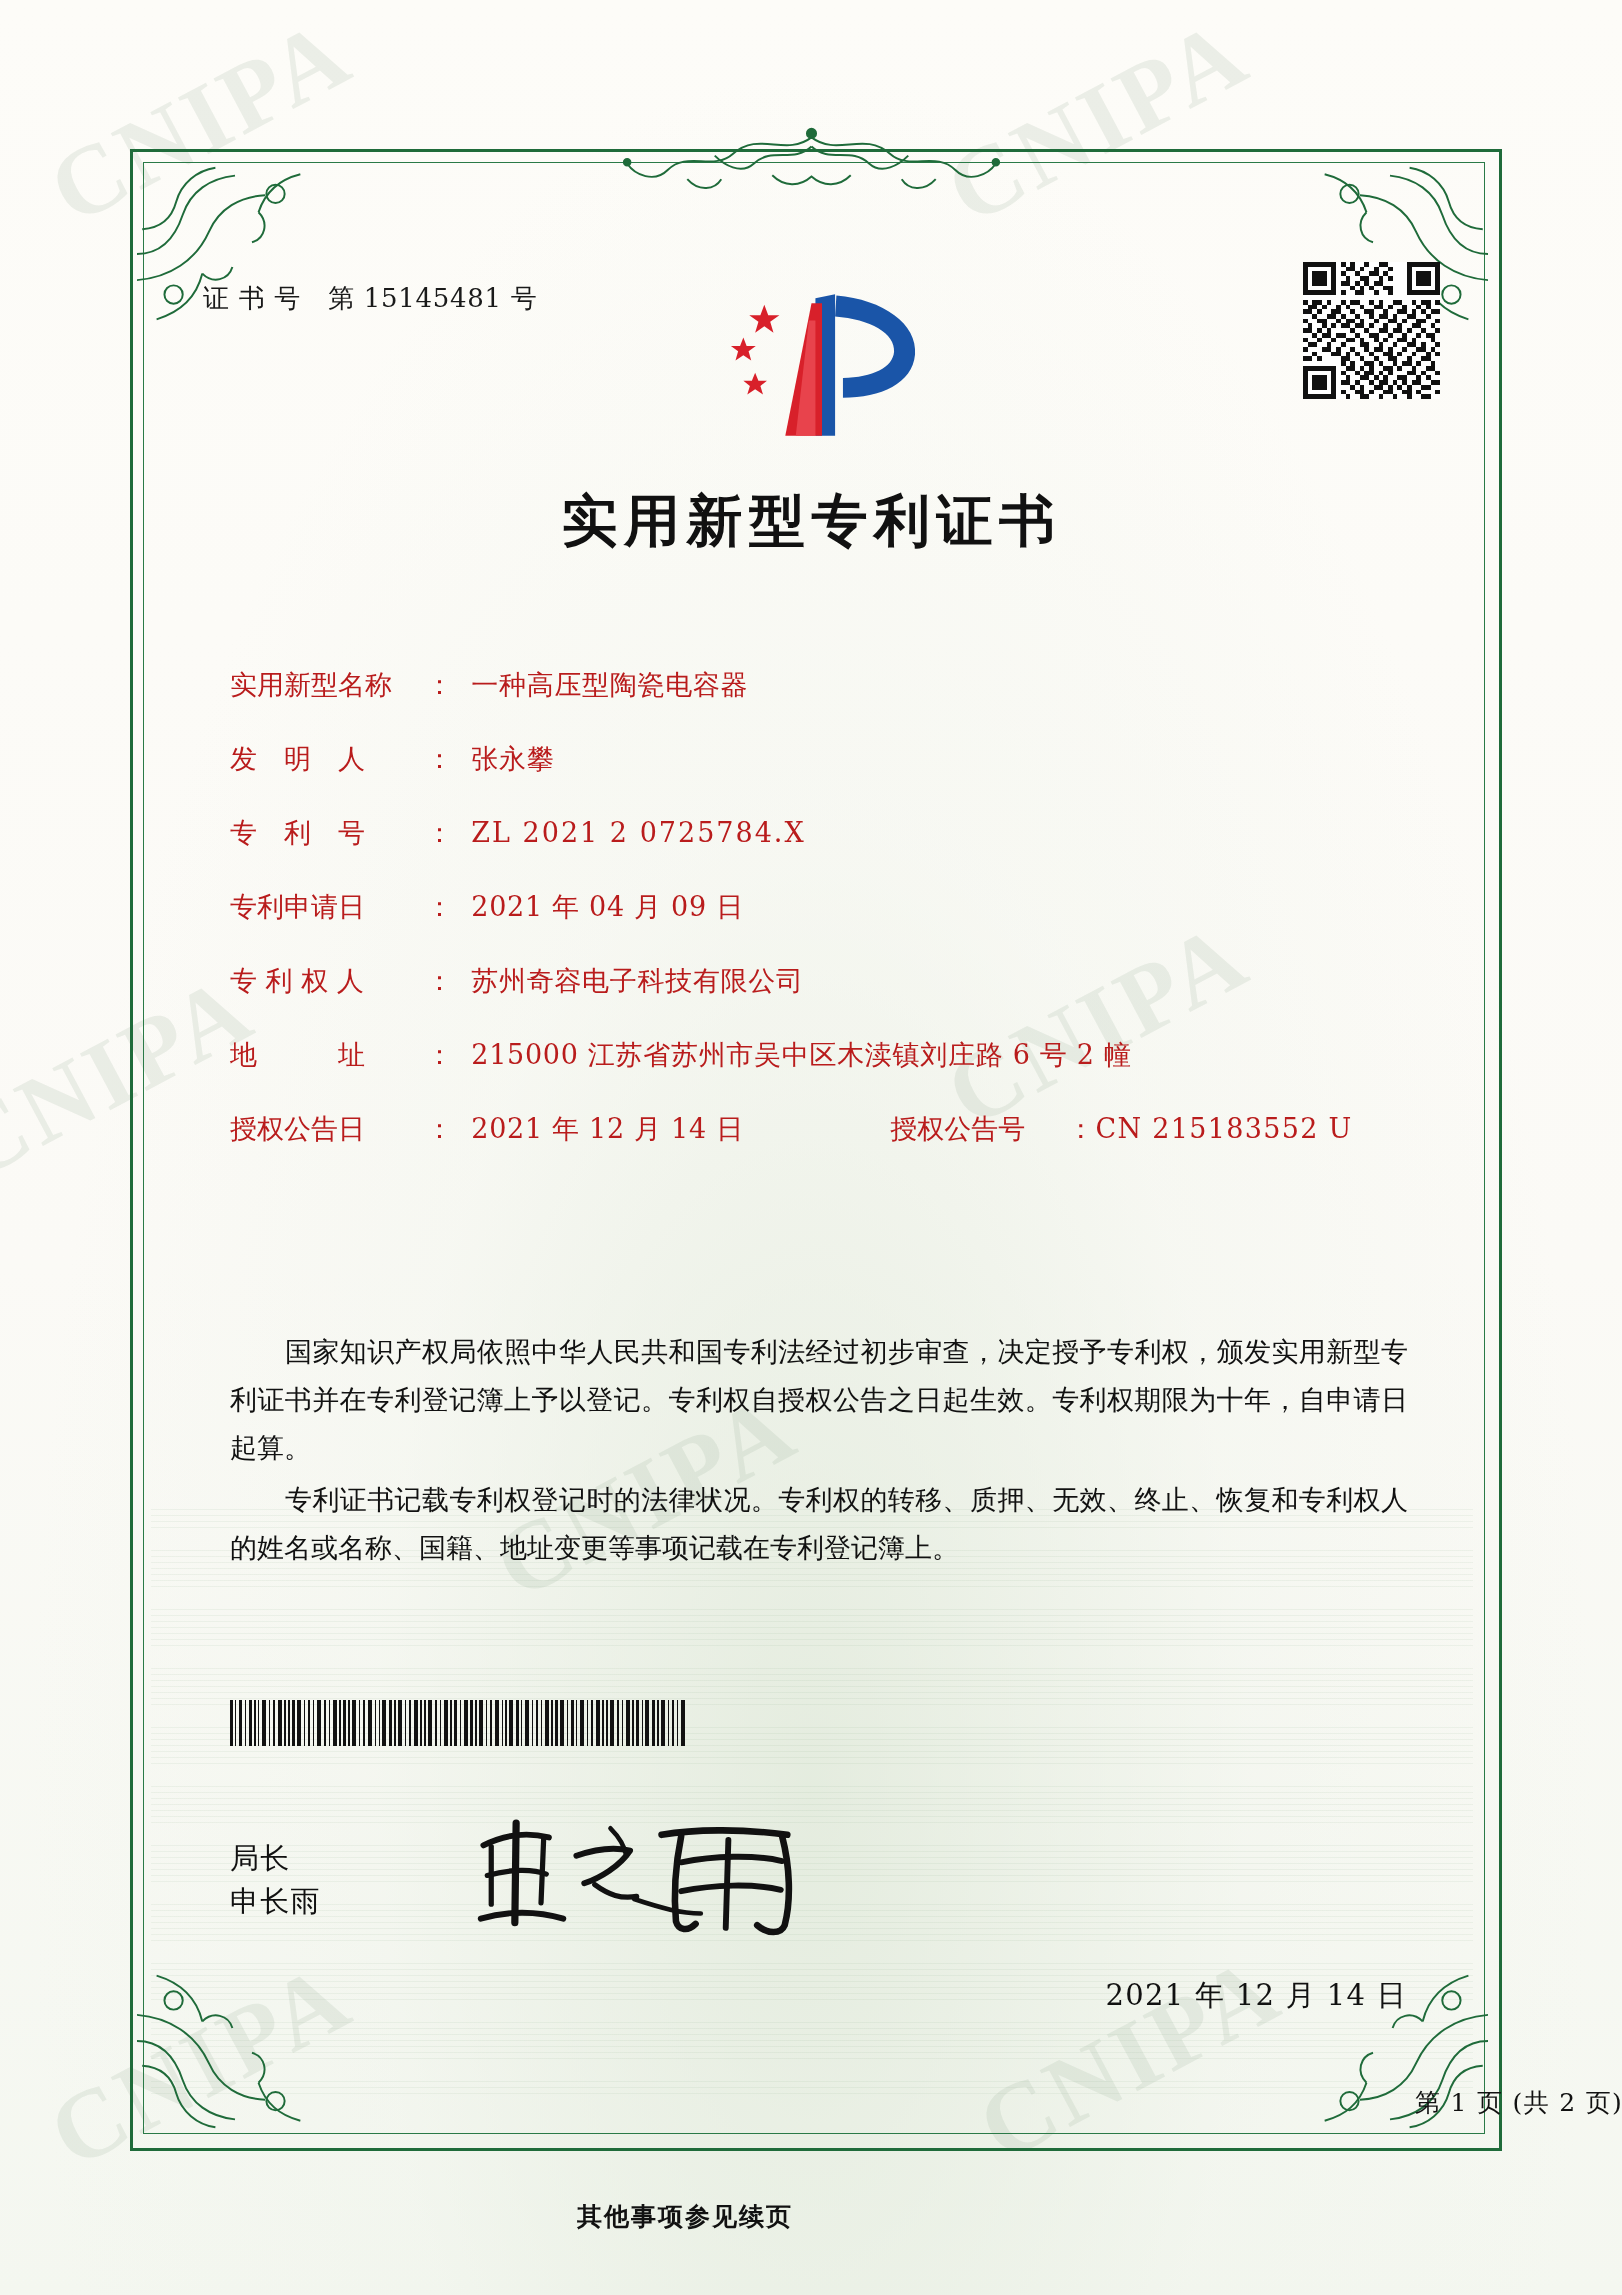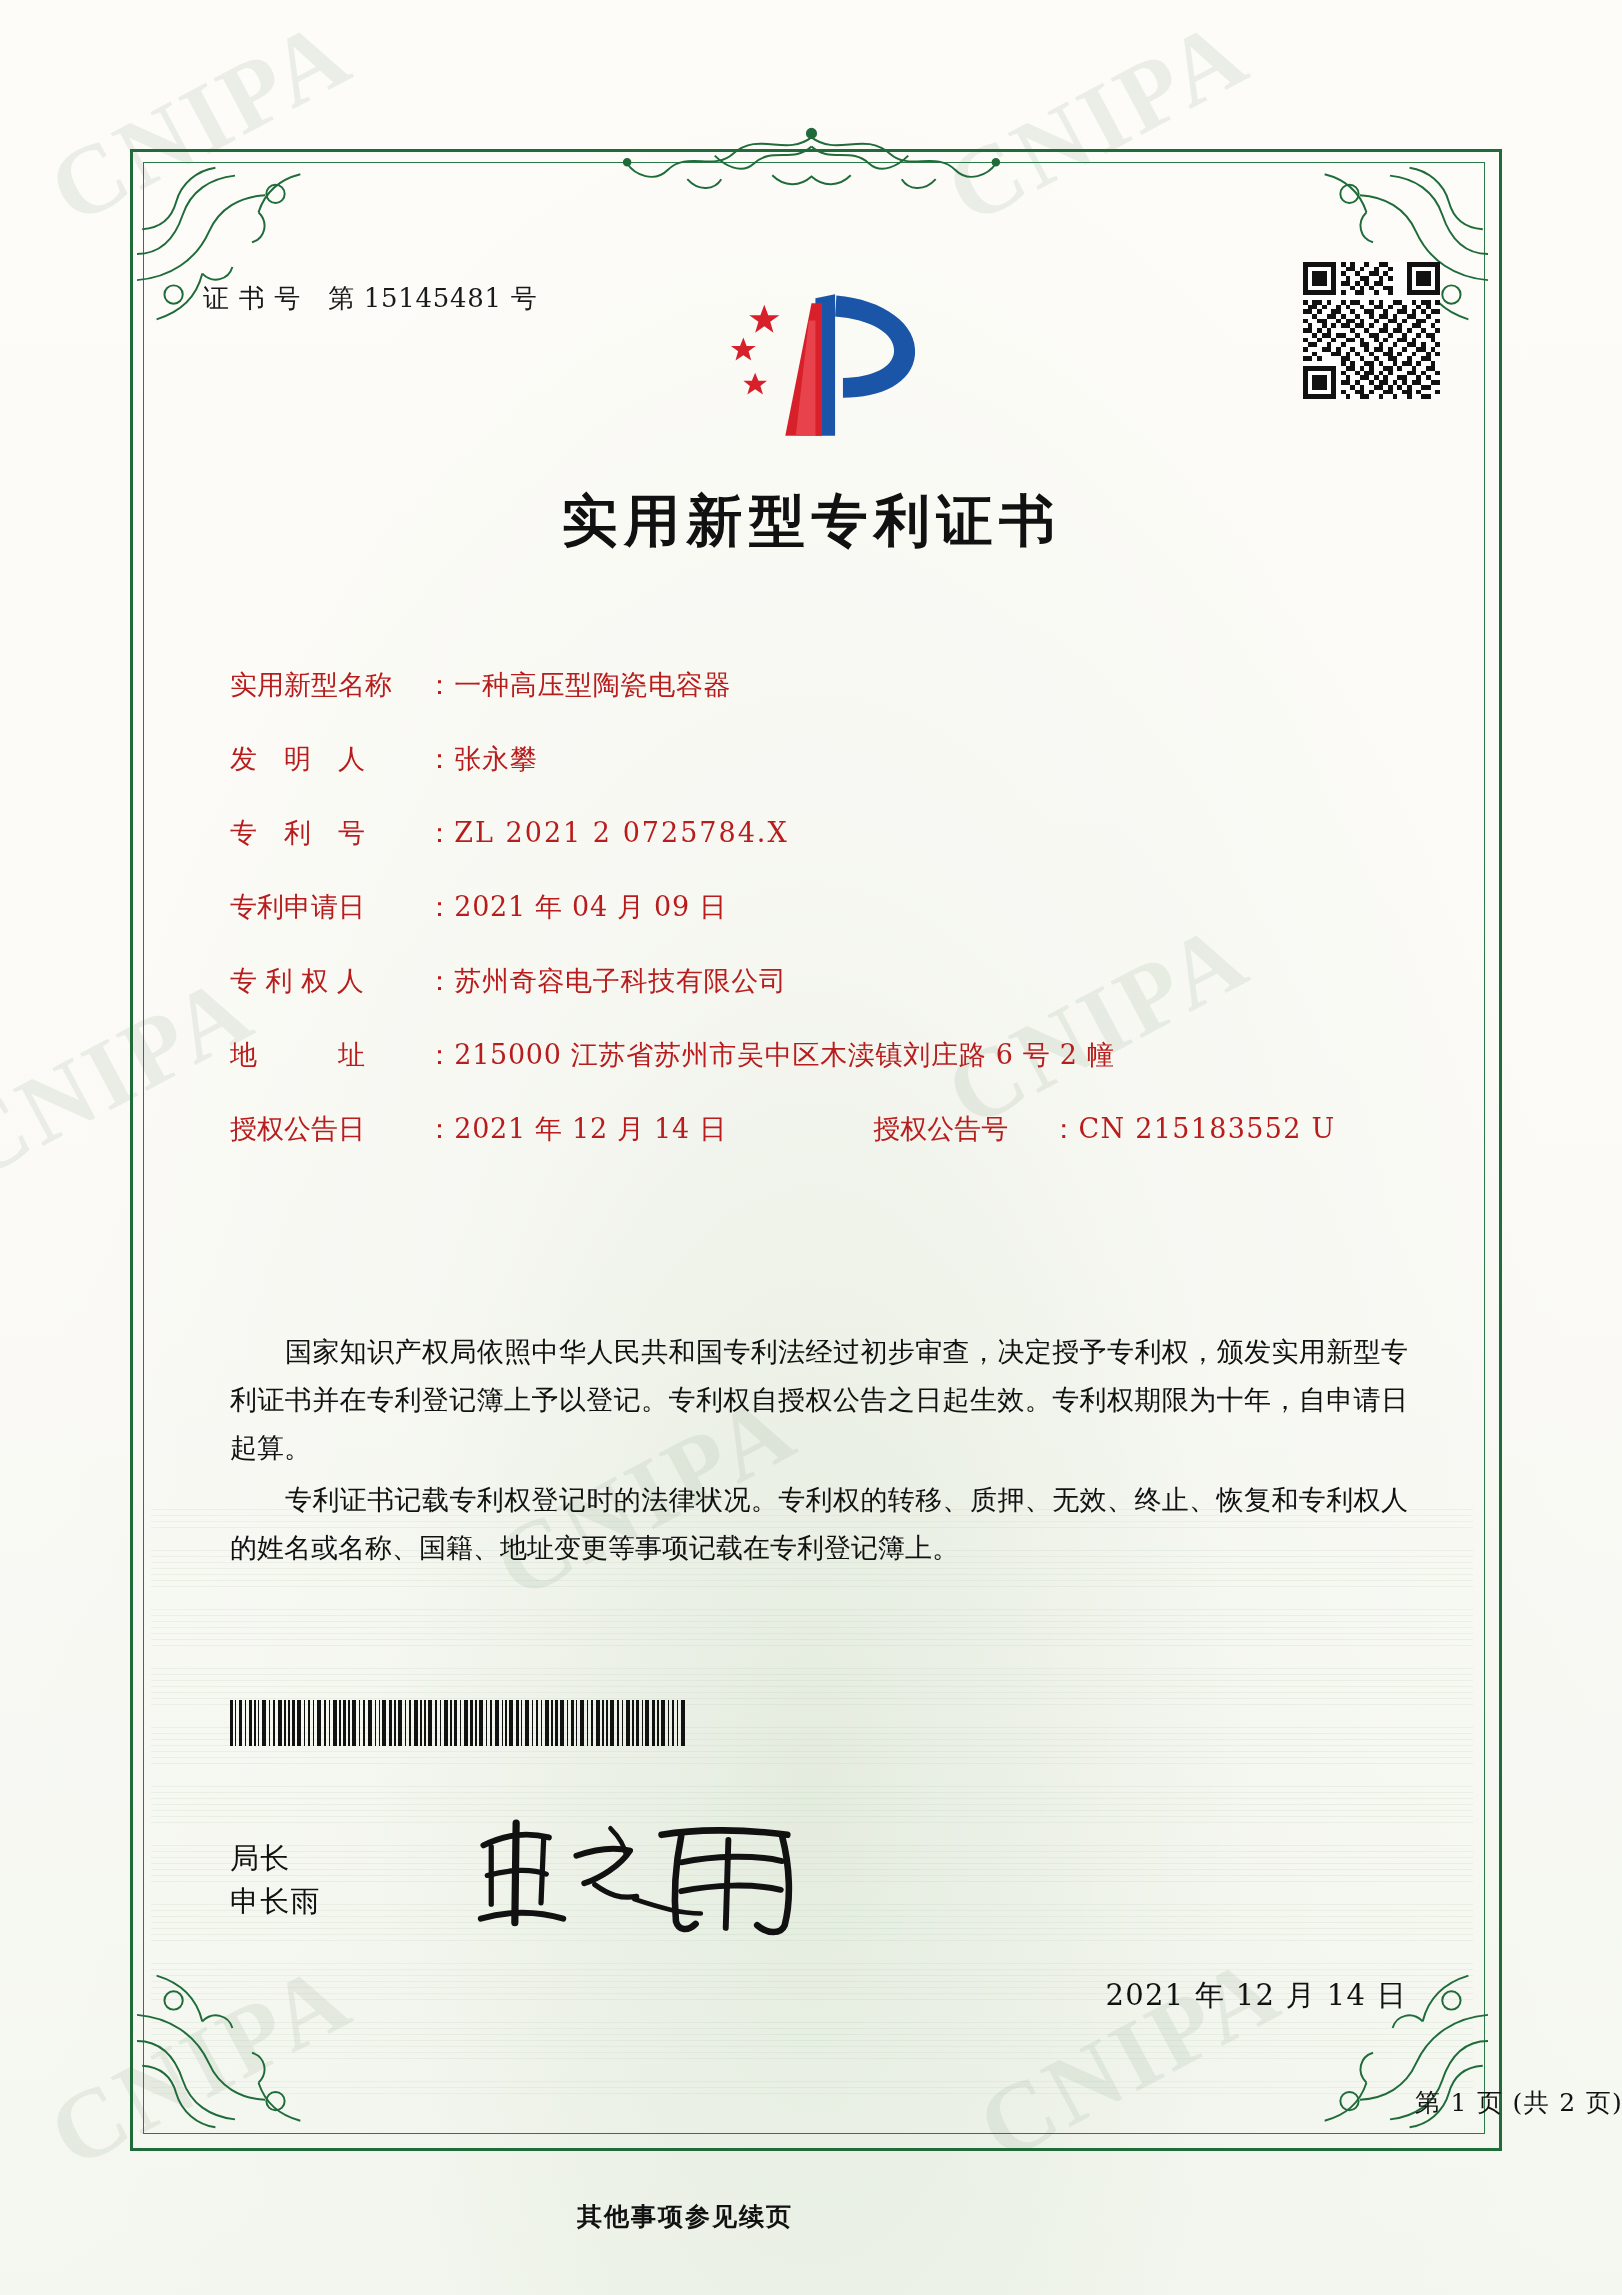--- a/index.html
+++ b/index.html
@@ -129,21 +129,21 @@
     color: #b91c1c;
   }
   .field-label {
     width: 196px;
     flex: 0 0 196px;
     display: flex;
     justify-content: space-between;
     letter-spacing: 0px;
   }
   .field-colon { margin: 0 1.3px 0 0; }
-  .field-value { flex: 1; letter-spacing: 0.7px; }
+  .field-value { flex: 1; letter-spacing: 0.7px; margin-left: 17px; }
   .field-value.mono { font-family: "DejaVu Serif", "Liberation Serif", serif; letter-spacing: 2px; }
 
   
   .field-row.double .field-value { flex: 0 0 419px; }
   .field-label2 {
     width: 177px;
     flex: 0 0 177px;
     display: flex;
     justify-content: space-between;
   }

